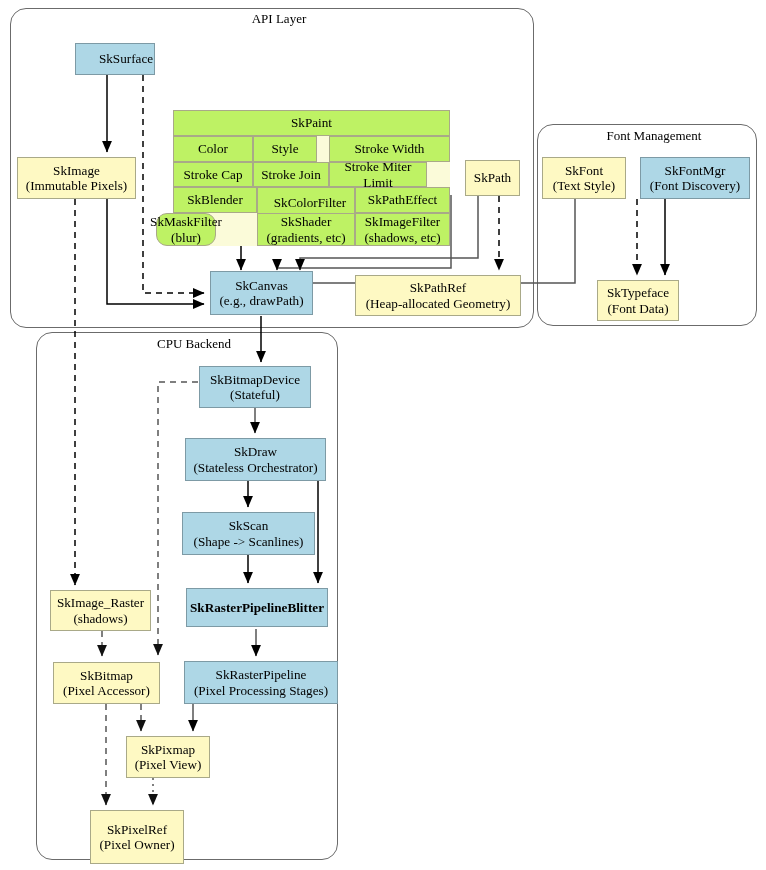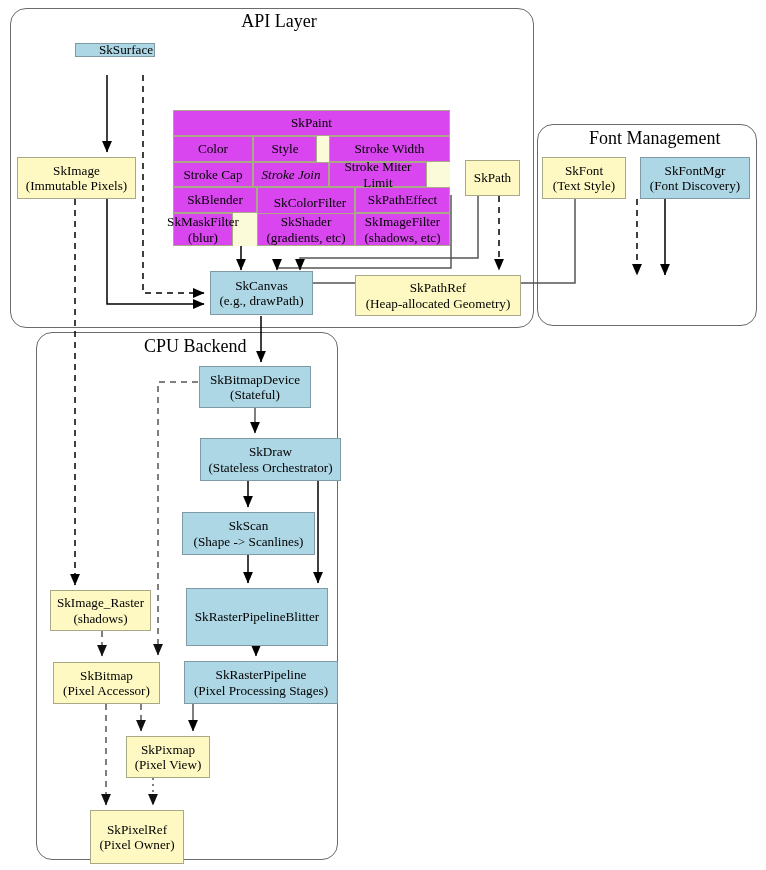--- a/index.html
+++ b/index.html
@@ -2,32 +2,32 @@
 <html><head>
 <meta charset="utf-8">
 <style>
   html,body{margin:0;padding:0;background:#ffffff;}
   body{width:766px;height:870px;position:relative;overflow:hidden;
        font-family:"Liberation Serif","DejaVu Serif",serif;color:#000;}
   #stage{position:absolute;left:0;top:0;width:766px;height:870px;}
   svg.wires{position:absolute;left:0;top:0;width:766px;height:870px;pointer-events:none;}
 
   .group{position:absolute;border:1.6px solid #6b6b6b;border-radius:16px;background:transparent;}
-  .group-title{position:absolute;font-size:18px;text-align:center;white-space:nowrap;
+  .group-title{position:absolute;font-size:13px;text-align:center;white-space:nowrap;
                background:#fff;padding:0 4px;}
 
   .node{position:absolute;box-sizing:border-box;border:1.4px solid #8c8c72;
         display:flex;flex-direction:column;align-items:center;justify-content:center;
         text-align:center;line-height:1.14;font-size:13.2px;}
   .node .l2{font-size:13.2px;}
   .yellow{background:#fef9c3;border-color:#a9a988;}
   .blue{background:#aed7e6;border-color:#7d9aa5;}
 
   .tbl{position:absolute;box-sizing:border-box;background:#fbfbd9;}
-  .tcell{position:absolute;box-sizing:border-box;background:#d946ef;border:1.3px solid #a9a988;
+  .tcell{position:absolute;box-sizing:border-box;background:#bef264;border:1.3px solid #a9a988;
          display:flex;flex-direction:column;align-items:center;justify-content:center;
          text-align:center;font-size:13.2px;line-height:1.14;}
 </style>
 </head>
 <body>
 
 <div id="stage">
 
   <div class="group" style="left:10px;top:8px;width:522px;height:318px;"></div>
   <div class="group-title" style="left:230px;top:11px;width:90px;">API Layer</div>
@@ -100,41 +100,41 @@
 
   <div class="tbl" style="left:173px;top:110px;width:277px;height:136px;"></div>
 
   <div class="tcell" style="left:173px;top:110px;width:277px;height:26px;">SkPaint</div>
 
   <div class="tcell" style="left:173px;top:136px;width:80px;height:26px;">Color</div>
   <div class="tcell" style="left:253px;top:136px;width:64px;height:26px;">Style</div>
   <div class="tcell" style="left:329px;top:136px;width:121px;height:26px;">Stroke Width</div>
 
   <div class="tcell" style="left:173px;top:162px;width:80px;height:25px;">Stroke Cap</div>
-  <div class="tcell" style="left:253px;top:162px;width:76px;height:25px;font-style:italic;">Stroke Join</div>
+  <div class="tcell" style="left:253px;top:162px;width:76px;height:25px;">Stroke Join</div>
   <div class="tcell" style="left:329px;top:162px;width:98px;height:25px;">Stroke Miter Limit</div>
 
   <div class="tcell" style="left:173px;top:187px;width:84px;height:26px;">SkBlender</div>
   <div class="tcell" style="left:257px;top:187px;width:98px;height:32px;padding-left:8px;">SkColorFilter</div>
   <div class="tcell" style="left:355px;top:187px;width:95px;height:26px;">SkPathEffect</div>
 
-  <div class="tcell" style="left:173px;top:213px;width:60px;height:33px;">
+  <div class="tcell" style="left:156px;top:213px;width:60px;height:33px;border-radius:11px;">
     <span>SkMaskFilter</span>
     <span class="l2">(blur)</span>
   </div>
   <div class="tcell" style="left:355px;top:213px;width:95px;height:33px;">
     <span>SkImageFilter</span>
     <span class="l2">(shadows, etc)</span>
   </div>
   <div class="tcell" style="left:257px;top:213px;width:98px;height:33px;">
     <span>SkShader</span>
     <span class="l2">(gradients, etc)</span>
   </div>
 
-  <div class="node blue" style="left:75px;top:43px;width:80px;height:14px;padding-left:22px;">
+  <div class="node blue" style="left:75px;top:43px;width:80px;height:32px;padding-left:22px;">
     <span>SkSurface</span>
   </div>
 
   <div class="node yellow" style="left:17px;top:157px;width:119px;height:42px;">
     <span>SkImage</span>
     <span class="l2">(Immutable Pixels)</span>
   </div>
 
   <div class="node yellow" style="left:465px;top:160px;width:55px;height:36px;">
     <span>SkPath</span>
@@ -153,37 +153,41 @@
   <div class="node yellow" style="left:542px;top:157px;width:84px;height:42px;">
     <span>SkFont</span>
     <span class="l2">(Text Style)</span>
   </div>
 
   <div class="node blue" style="left:640px;top:157px;width:110px;height:42px;">
     <span>SkFontMgr</span>
     <span class="l2">(Font Discovery)</span>
   </div>
 
+  <div class="node yellow" style="left:597px;top:280px;width:82px;height:41px;">
+    <span>SkTypeface</span>
+    <span class="l2">(Font Data)</span>
+  </div>
 
   <div class="node blue" style="left:199px;top:366px;width:112px;height:42px;">
     <span>SkBitmapDevice</span>
     <span class="l2">(Stateful)</span>
   </div>
 
-  <div class="node blue" style="left:200px;top:438px;width:141px;height:43px;">
+  <div class="node blue" style="left:185px;top:438px;width:141px;height:43px;">
     <span>SkDraw</span>
     <span class="l2">(Stateless Orchestrator)</span>
   </div>
 
   <div class="node blue" style="left:182px;top:512px;width:133px;height:43px;">
     <span>SkScan</span>
     <span class="l2">(Shape -&gt; Scanlines)</span>
   </div>
 
-  <div class="node blue" style="left:186px;top:588px;width:142px;height:58px;">
+  <div class="node blue" style="left:186px;top:588px;width:142px;height:39px;font-weight:bold;">
     <span>SkRasterPipelineBlitter</span>
   </div>
 
   <div class="node blue" style="left:176px;top:661px;width:154px;height:43px;margin-left:8px;">
     <span>SkRasterPipeline</span>
     <span class="l2">(Pixel Processing Stages)</span>
   </div>
 
   <div class="node yellow" style="left:50px;top:590px;width:101px;height:41px;">
     <span>SkImage_Raster</span>

